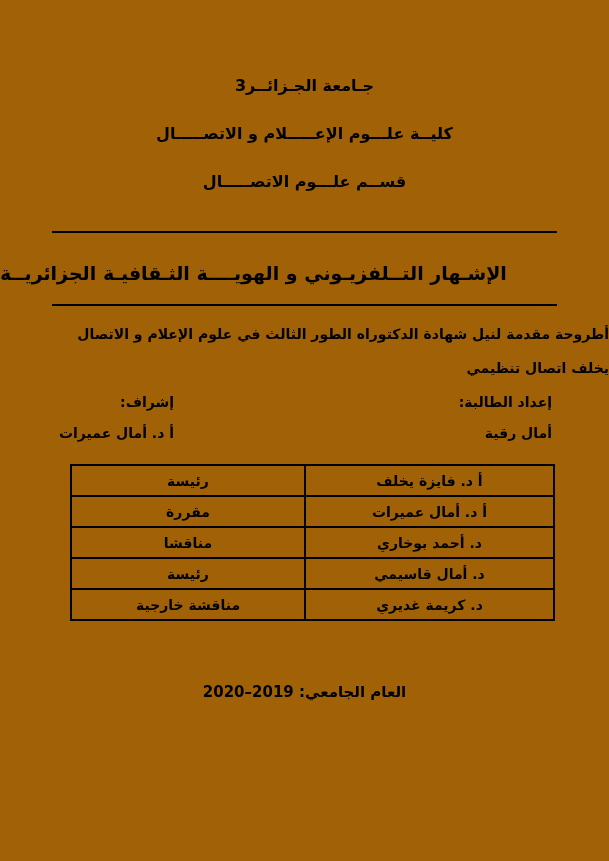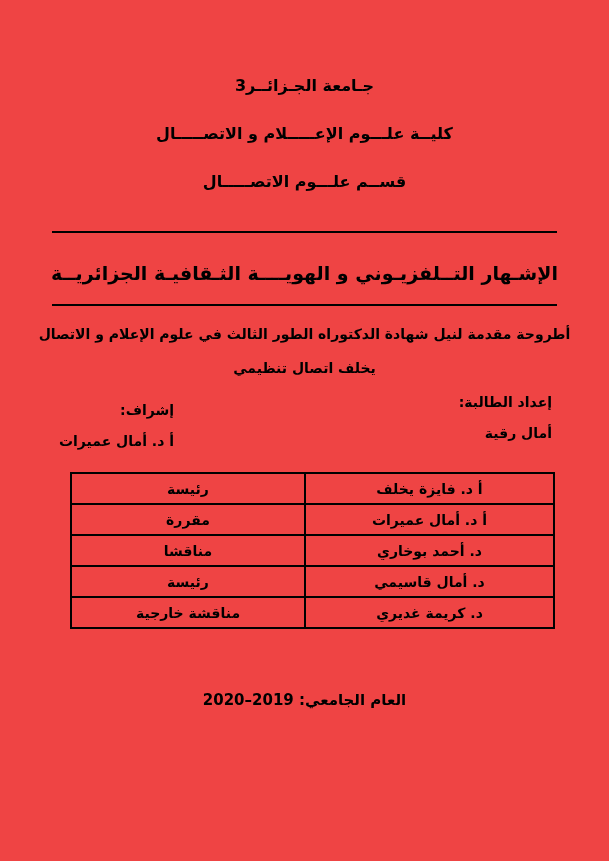--- a/index.html
+++ b/index.html
@@ -1,71 +1,70 @@
 <!DOCTYPE html>
 <html lang="ar" dir="rtl"><head>
 <meta charset="utf-8">
 <style>
   html, body { margin: 0; padding: 0; background: #888; }
   .page {
     position: relative;
     width: 609px;
     height: 861px;
     margin: 0 auto;
-    background: #ef4444;
+    background: #a16207;
     color: #000000;
     font-family: "DejaVu Sans", sans-serif;
     font-weight: bold;
     direction: rtl;
     overflow: hidden;
   }
   .header { padding-top: 62px; text-align: center; font-size: 16px; }
   .header .hline { line-height: 48px; white-space: nowrap; }
 
   .rule {
     width: 505px;
     margin: 0 auto;
     border: none;
     border-top: 2px solid #000000;
   }
   .rule-1 { margin-top: 25px; }
   .rule-2 { margin-top: 13px; }
 
   .thesis-title {
     margin-top: 22px;
-    text-align: center;
+    text-align: left;
     font-size: 19px;
     line-height: 36px;
     white-space: nowrap;
   }
   .subtitle {
     margin-top: 16px;
     text-align: center;
     font-size: 14px;
     line-height: 38px;
   }
   .subtitle div { white-space: nowrap; }
 
   .thesis-statement {
     margin-top: 11px;
-    text-align: center;
     font-size: 14px;
     line-height: 34px;
   }
   .thesis-statement div { white-space: nowrap; }
 
   .people-row {
     margin-top: 2px;
     padding: 0 57px;
     display: flex;
     justify-content: space-between;
     font-size: 14px;
   }
   .people-col { text-align: right; }
-  .people-col.supervision { width: 117px; margin-top: 8px; }
+  .people-col.supervision { width: 117px; }
   .people-label { line-height: 30px; white-space: nowrap; }
   .people-name  { line-height: 32px; white-space: nowrap; }
 
   .jury-table {
     margin-top: 15px;
     margin-left: 72px;
     margin-right: 54px;
     width: 483px;
     border-collapse: collapse;
     table-layout: fixed;

